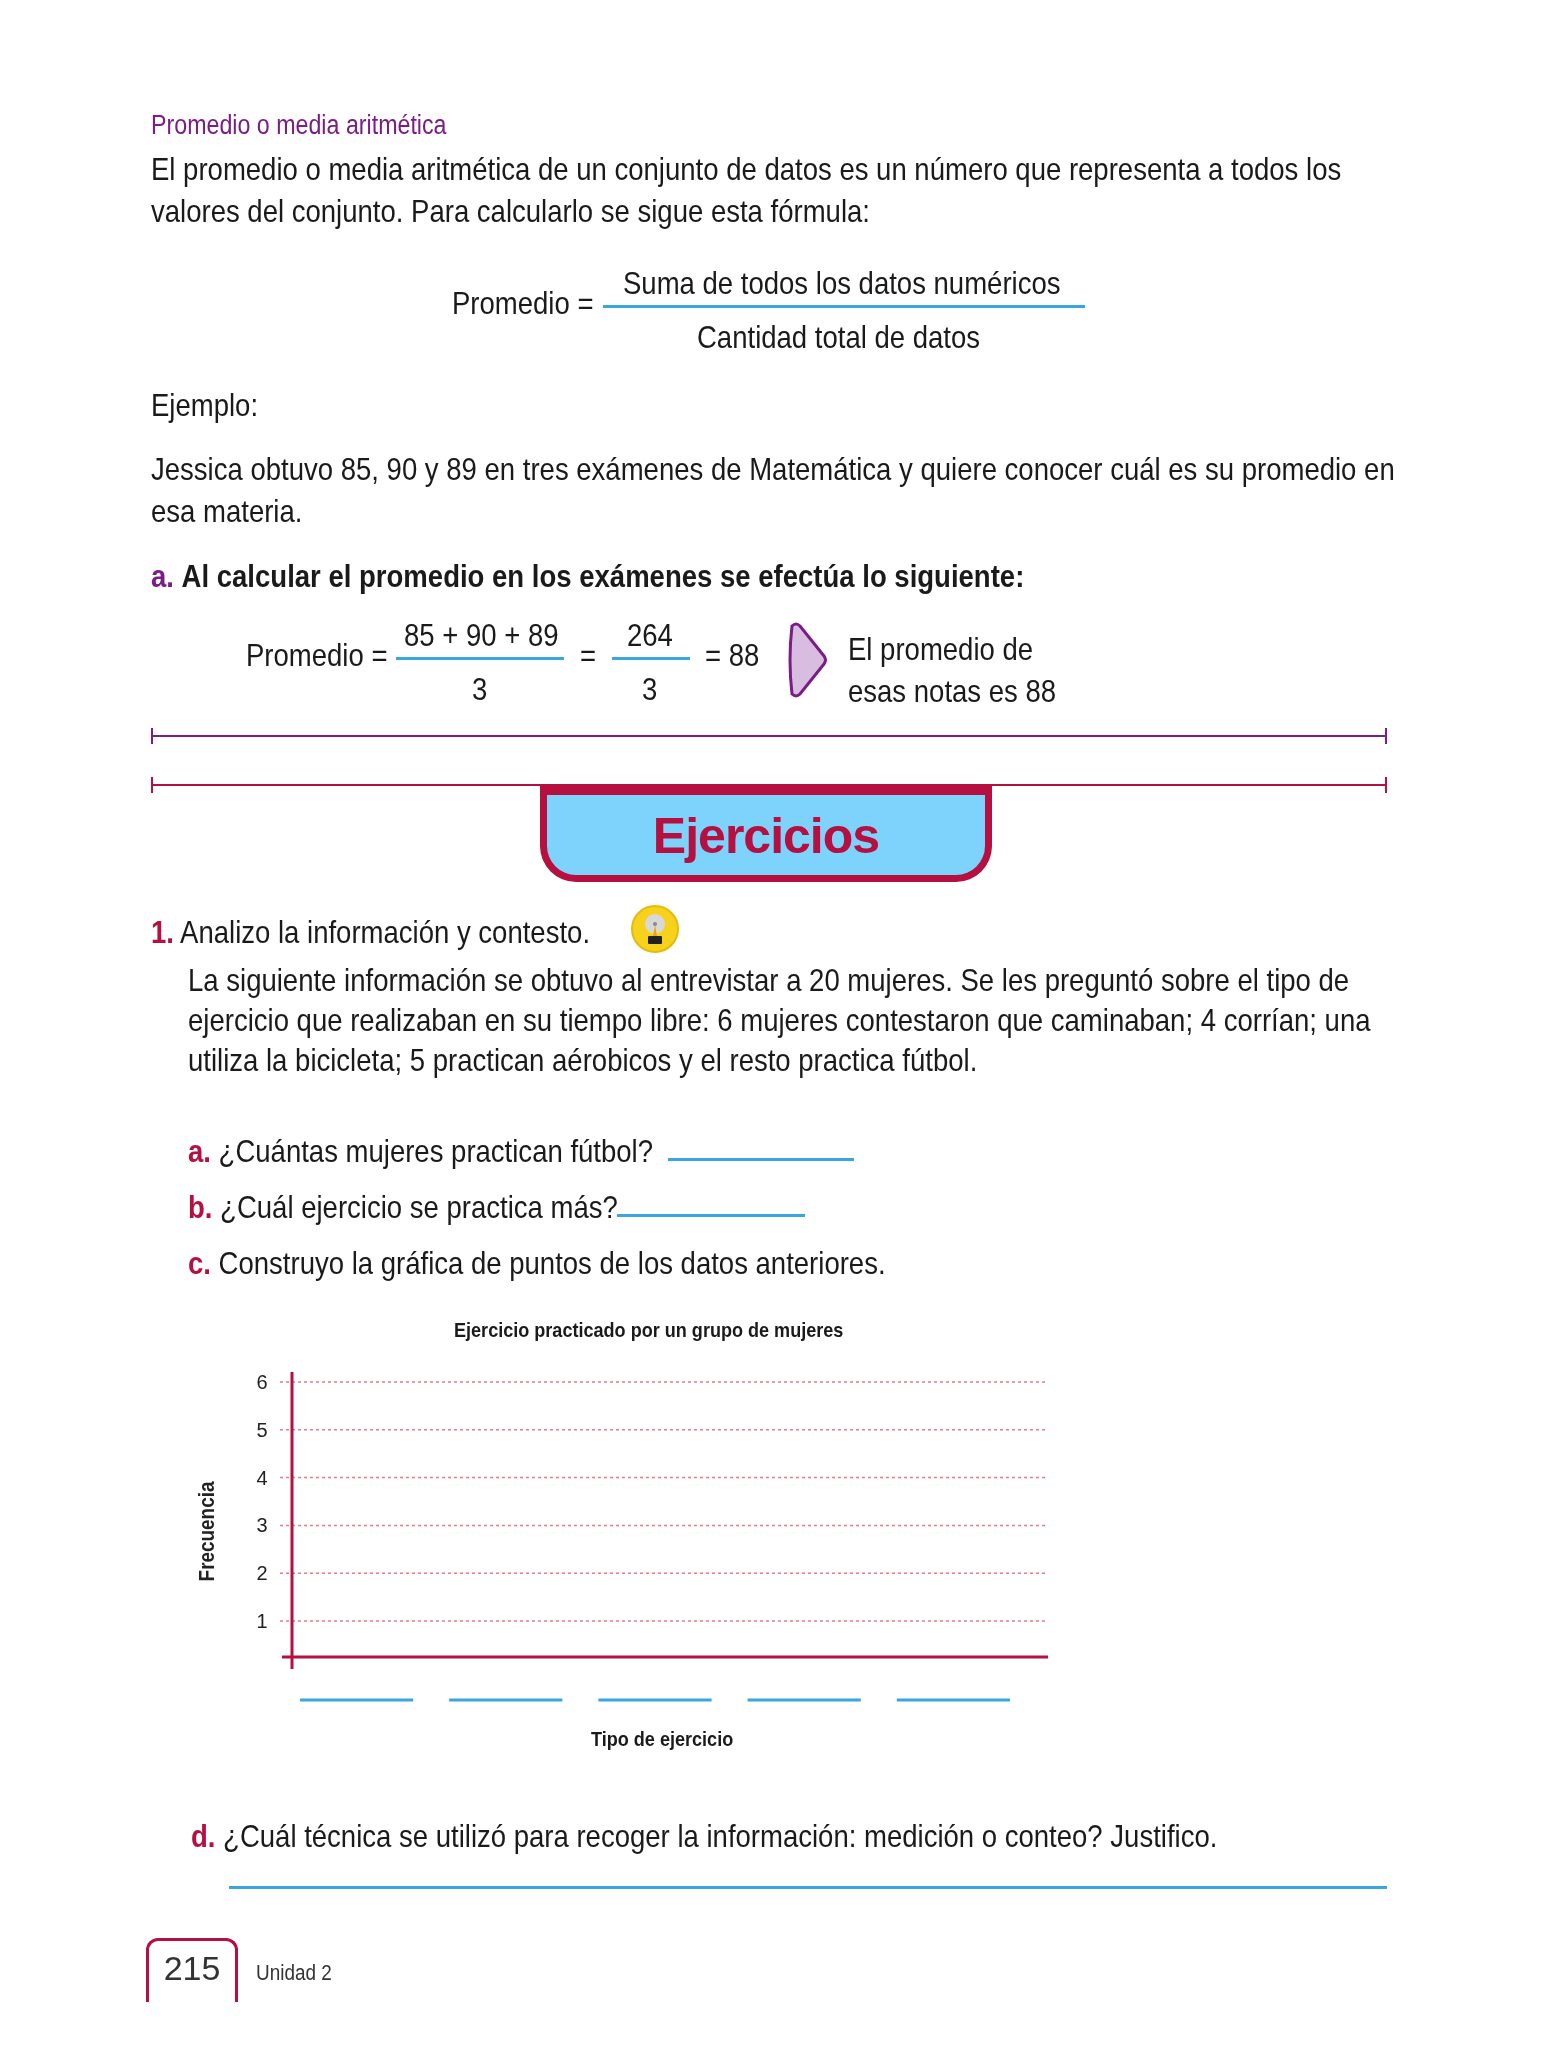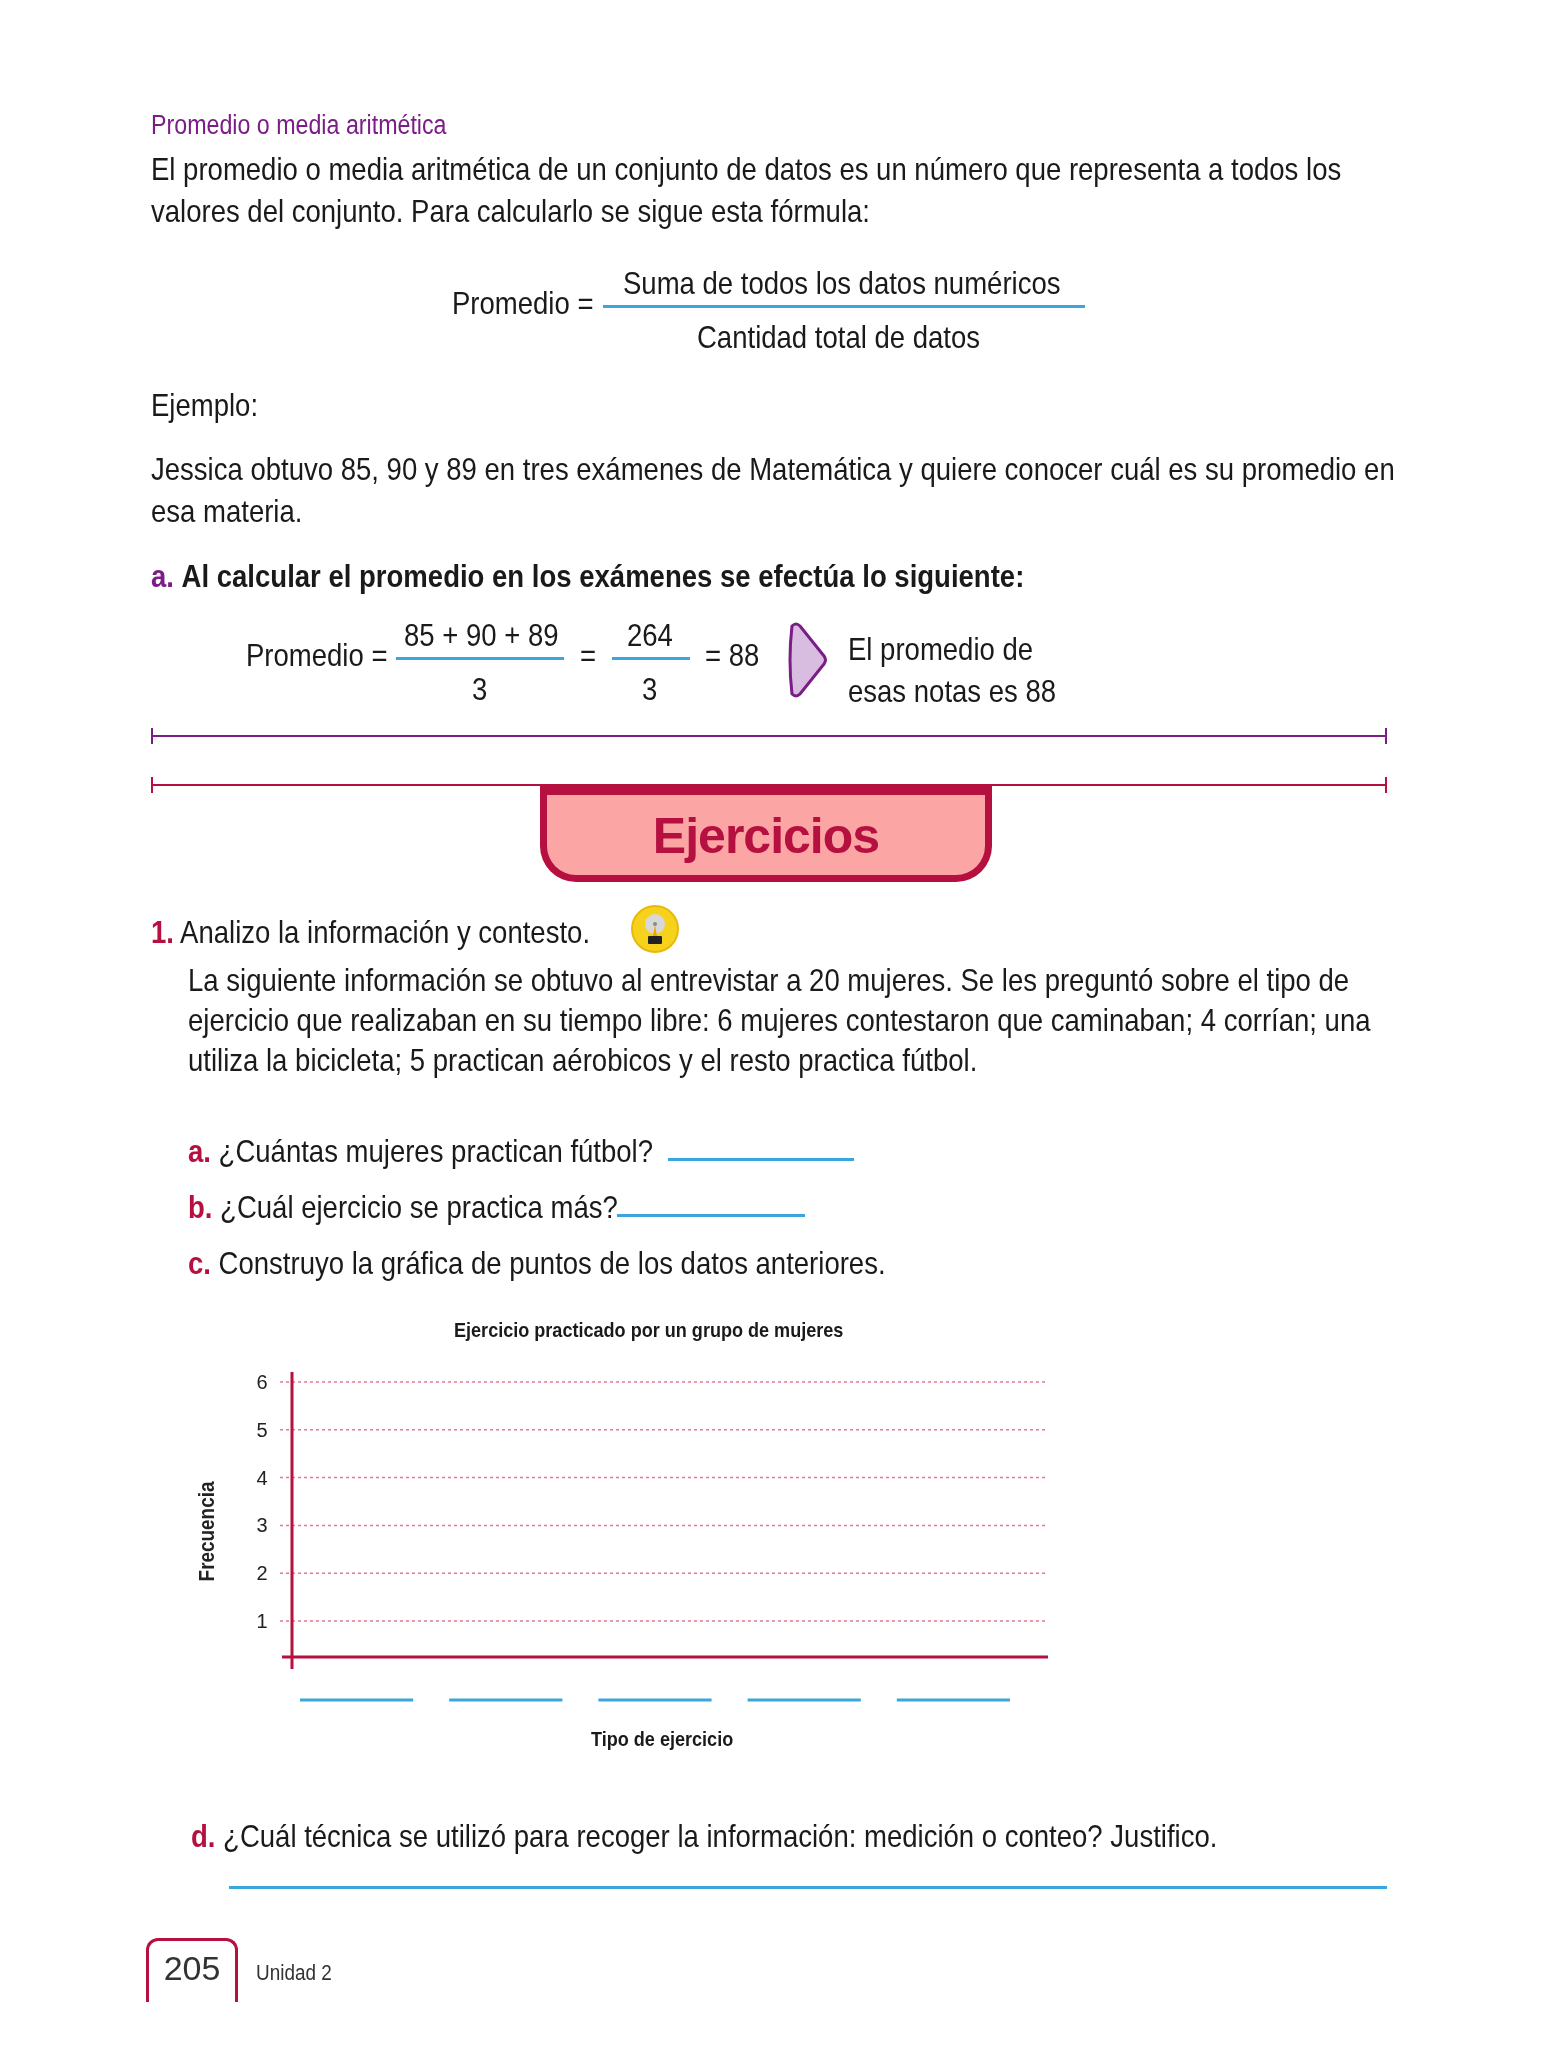--- a/index.html
+++ b/index.html
@@ -10,21 +10,21 @@
   .purple { color:#7b1d86; }
   .crimson { color:#b5103f; }
   .body-text { font-size:32px; line-height:42px; }
   .section-title { font-size:27px; }
   .frac-line { height:3px; background:#3aa6de; position:absolute; }
   .sep { position:absolute; height:2px; }
   .sep::before, .sep::after { content:""; position:absolute; top:-7px; width:2px; height:16px; background:inherit; }
   .sep::before { left:0; } .sep::after { right:0; }
   .answer-line { position:absolute; height:3px; background:#3aa6de; }
   .ej-box { position:absolute; left:540px; top:786px; width:452px; height:96px;
-            border:7px solid #b5103f; border-top-width:9px; border-radius:0 0 36px 36px; box-sizing:border-box; background:#fca5a5; }
+            border:7px solid #b5103f; border-top-width:9px; border-radius:0 0 36px 36px; box-sizing:border-box; background:#7dd3fc; }
   .ej-title { font-size:50px; font-weight:bold; color:#b5103f; text-align:center; width:100%; margin-top:12px; letter-spacing:-1px; }
   .label-letter { font-weight:bold; }
   .chart-title { font-weight:bold; font-size:21px; }
   .page-box { position:absolute; left:146px; top:1938px; width:92px; height:64px;
               border:3px solid #b5103f; border-bottom:none; border-radius:12px 12px 0 0; box-sizing:border-box; }
 </style>
 </head>
 <body>
 
 <div class="abs purple section-title narrow" style="left:151px; top:110px;">Promedio o media aritmética</div>
@@ -130,15 +130,15 @@
   </svg>
 <div class="abs narrow" style="left:591px; top:1727px; font-size:21px; font-weight:bold;">Tipo de ejercicio</div>
 
 <div class="abs body-text narrow" style="left:191px; top:1815px;">
   <span class="crimson label-letter">d.</span>
   <span>¿Cuál técnica se utilizó para recoger la información: medición o conteo? Justifico.</span>
 </div>
 <div class="answer-line" style="left:229px; top:1886px; width:1158px;"></div>
 
 <div class="page-box">
-  <div style="font-size:34px; text-align:center; margin-top:8px; color:#333;">205</div>
+  <div style="font-size:34px; text-align:center; margin-top:8px; color:#333;">215</div>
 </div>
 <div class="abs narrow" style="left:256px; top:1960px; font-size:22px; color:#333;">Unidad 2</div>
 
 </body></html>

